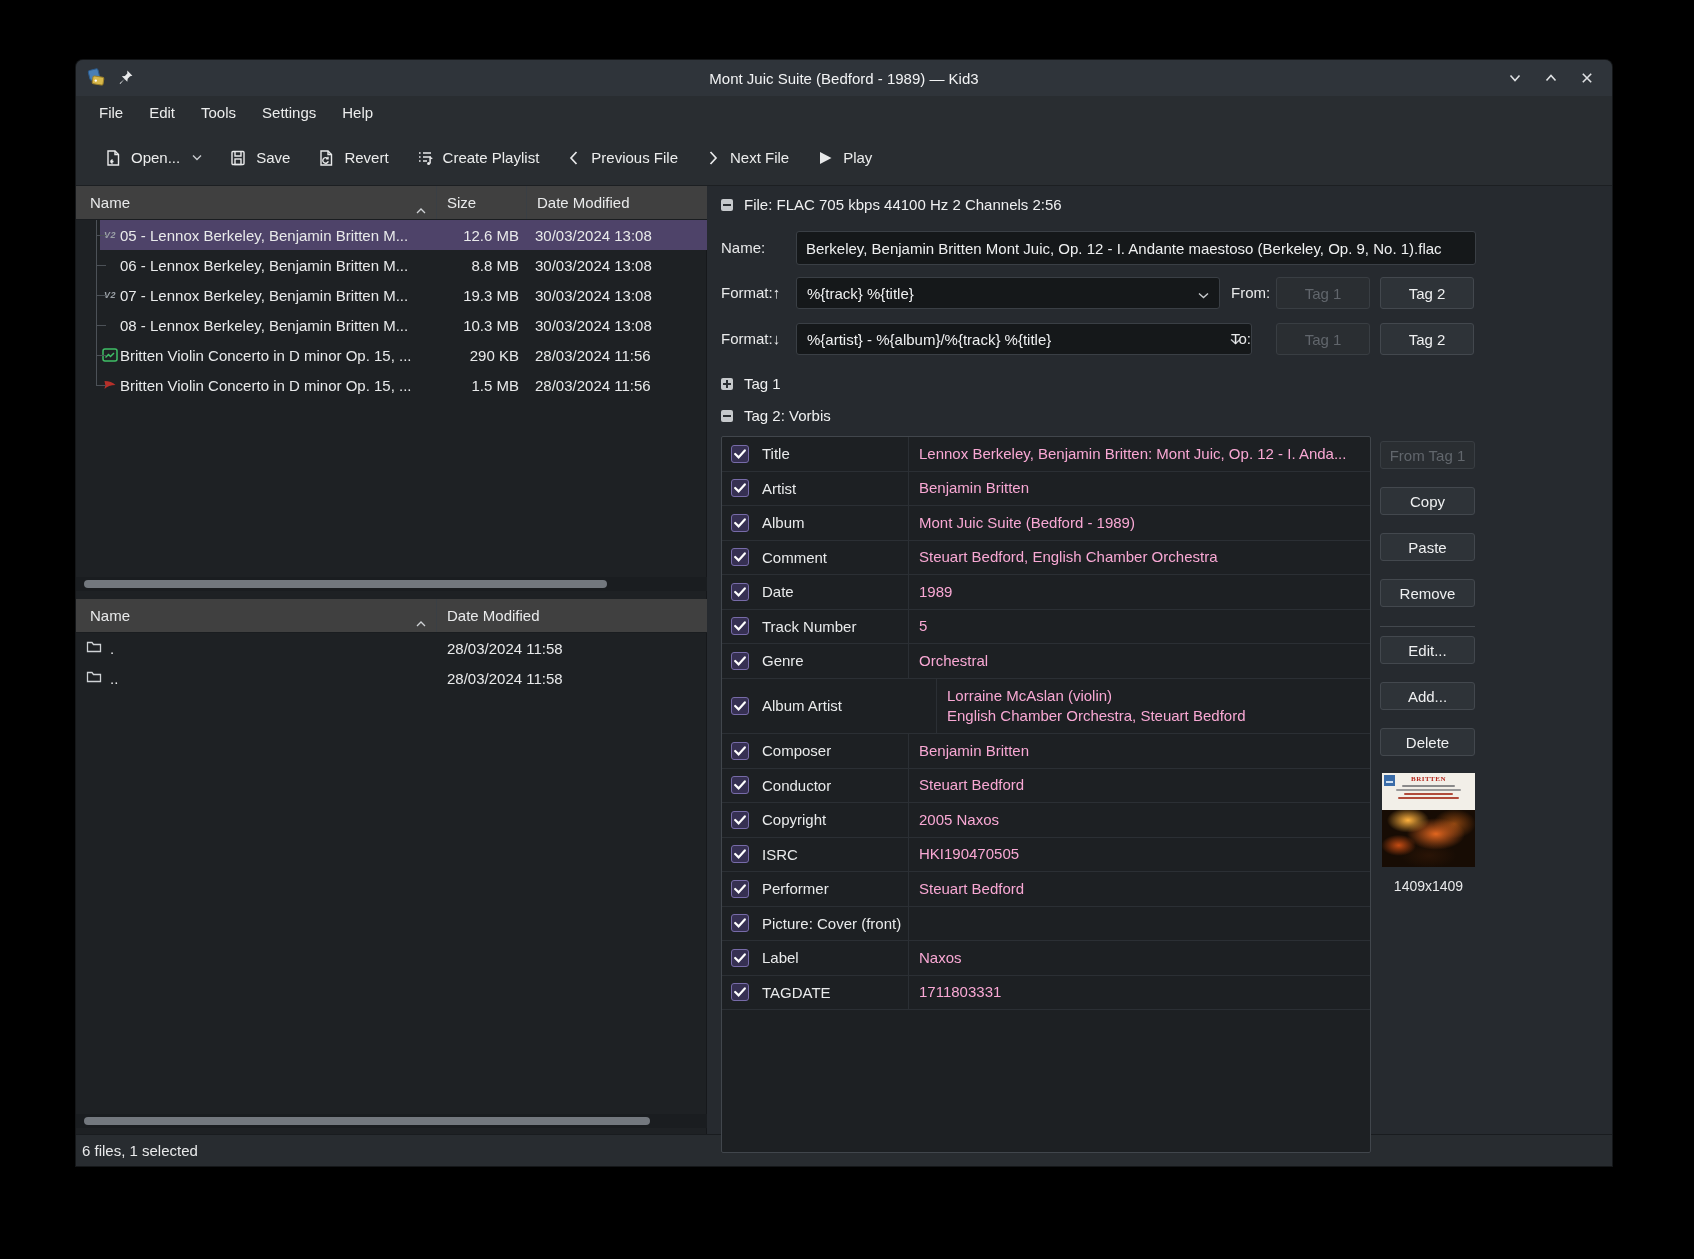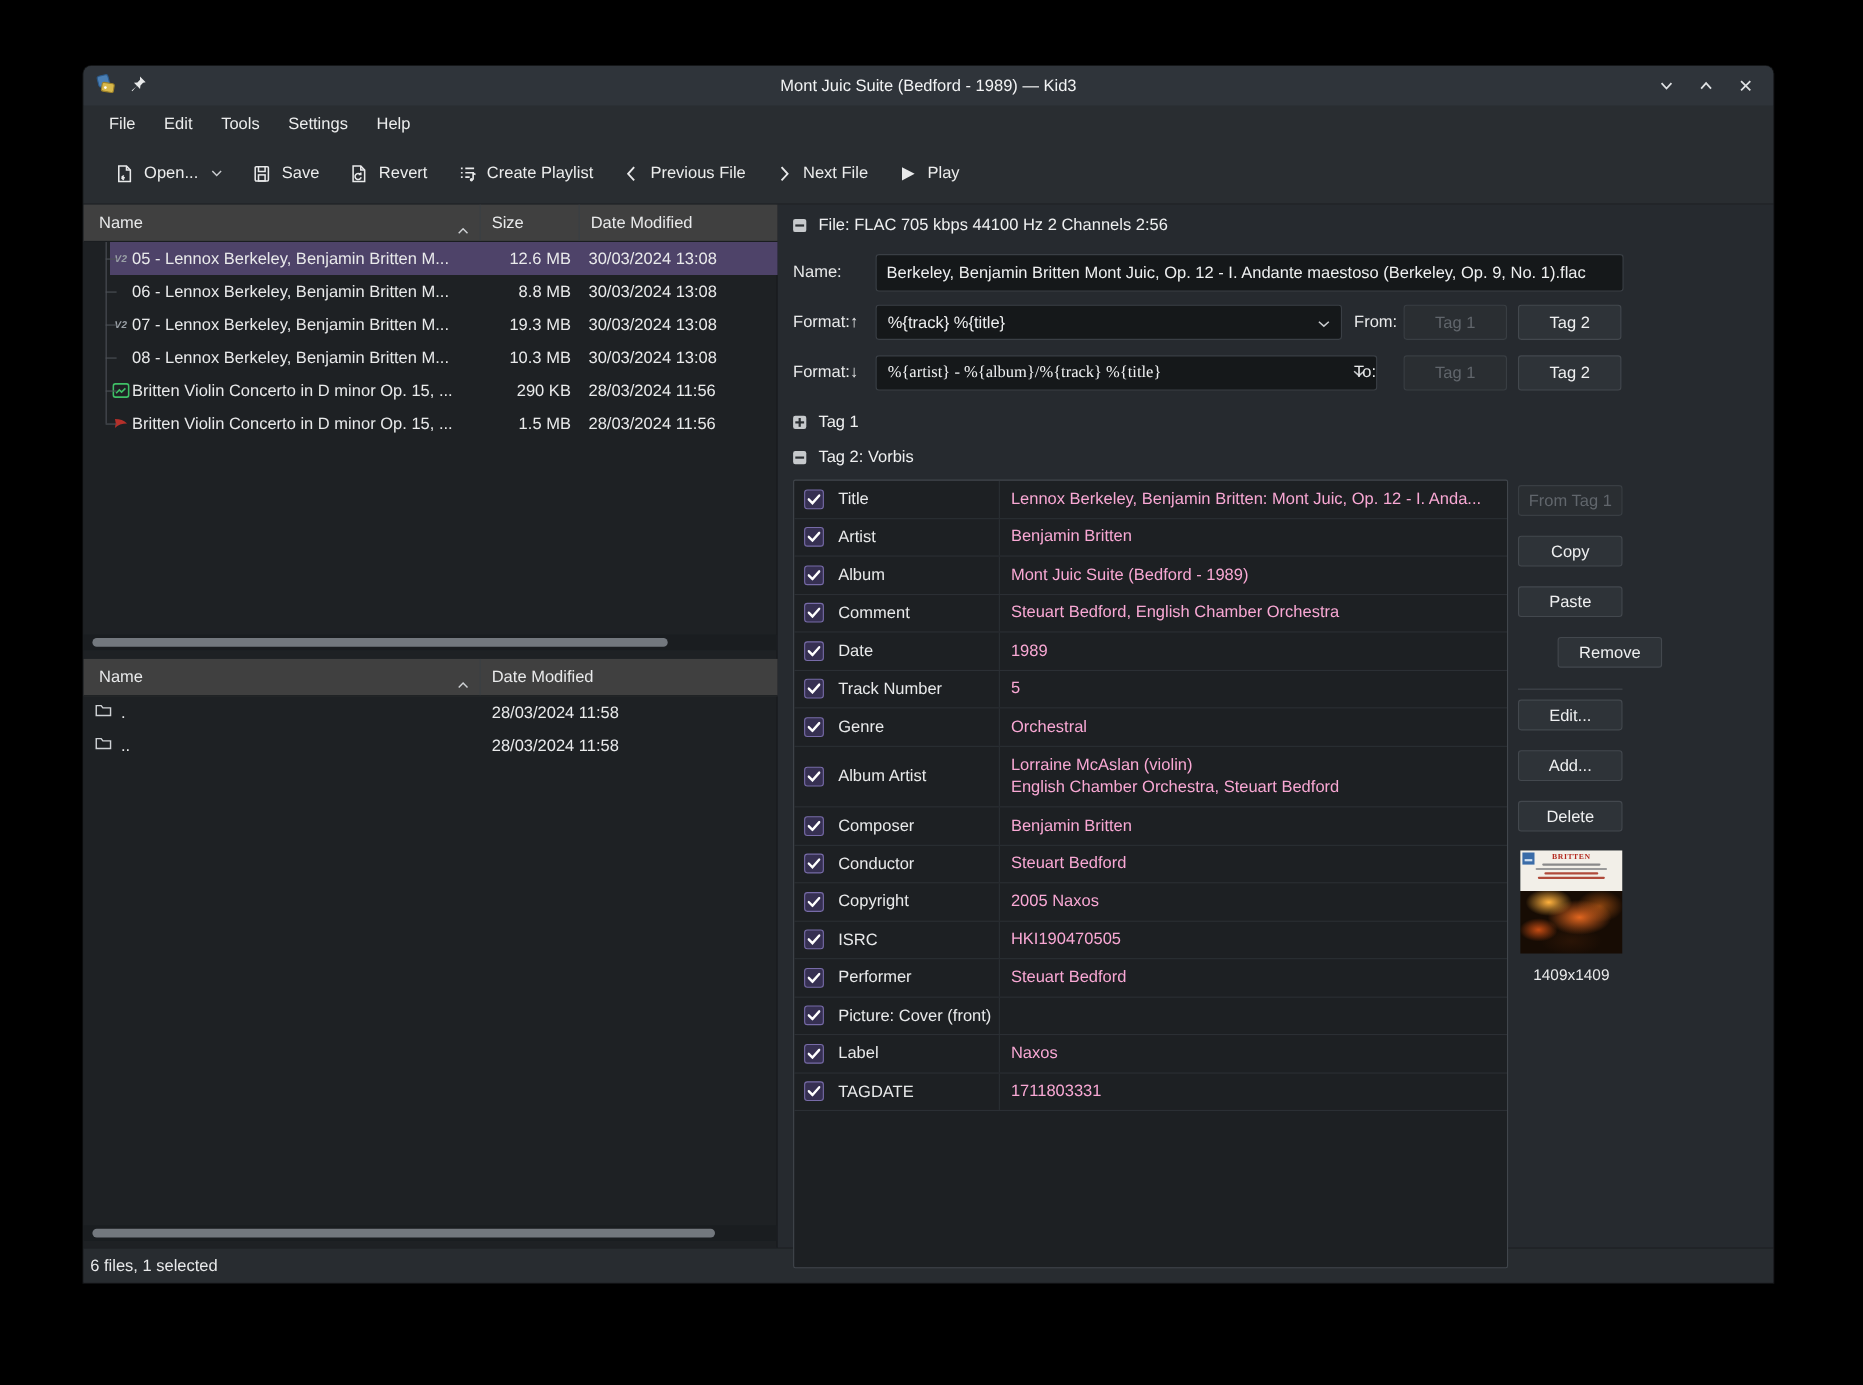--- a/index.html
+++ b/index.html
@@ -92,21 +92,21 @@
   .combo .cbx-val { flex:1; white-space:nowrap; overflow:hidden; }
   .btn { position:absolute; background:#2e3338; border:1px solid #43484e; border-radius:3px;
          color:#eff0f1; font-size:15px; display:flex; align-items:center; justify-content:center; }
   .btn.disabled { color:#61666c; background:#2a2e32; border-color:#393e43; }
 
   
   .tag-table { position:absolute; left:14px; top:250px; width:650px; height:717px;
                background:#1d2023; border:1px solid #41464c; border-radius:2px; overflow:hidden;
                display:flex; flex-direction:column; }
   .trow { display:flex; flex:none; height:34.5px; border-bottom:1px solid #2b2f34; align-items:stretch; }
-  .trow.tall { height:55.5px; }
+  .trow.tall { height:55.5px;gap:28px; }
   .tcell-field { width:186px; flex:none; display:flex; align-items:center; gap:13px; padding-left:9px;
                  font-size:15px; color:#e9eaeb; }
   .tcell-value { flex:1; border-left:1px solid #2b2f34; display:flex; align-items:center;
                  padding:2px 6px 2px 10px; font-size:15px; color:#f9a8d4; white-space:pre-line; line-height:1.35; }
   .cb { width:18px; height:18px; flex:none; border-radius:3px; background:var(--checkbox-fill,#363052);
         border:1px solid var(--checkbox-border,#776ba8); display:flex; align-items:center; justify-content:center; }
 
   
   .sbtn { left:673px; width:95px; height:28px; }
   .side-sep { position:absolute; left:673px; top:440px; width:95px; border-top:1px solid #43484e; }
@@ -411,21 +411,21 @@
             <svg width="11" height="7" viewBox="0 0 11 7">
                 <path d="M1 1.5 L5.5 5.5 10 1.5" fill="none" stroke="#c8cbce" stroke-width="1.4"></path>
               </svg>
           </span>
         </div>
         <div class="rp-abs flabel" style="left:524px; top:98px;">From:</div>
         <div class="btn disabled" style="left:569px; top:91px; width:94px; height:32px;">Tag 1</div>
         <div class="btn" style="left:673px; top:91px; width:94px; height:32px;">Tag 2</div>
 
         <div class="rp-abs flabel" style="left:14px; top:144px;">Format:↓</div>
-        <div class="combo" style="left:89px; top:137px; width:456px; height:32px;font-family:Liberation Serif, serif;">
+        <div class="combo" style="left:89px; top:137px; width:456px; height:32px;">
           <span class="cbx-val">%{artist} - %{album}/%{track} %{title}</span>
           <span>
             <svg width="11" height="7" viewBox="0 0 11 7">
                 <path d="M1 1.5 L5.5 5.5 10 1.5" fill="none" stroke="#c8cbce" stroke-width="1.4"></path>
               </svg>
           </span>
         </div>
         <div class="rp-abs flabel" style="left:524px; top:144px;">To:</div>
         <div class="btn disabled" style="left:569px; top:137px; width:94px; height:32px;">Tag 1</div>
         <div class="btn" style="left:673px; top:137px; width:94px; height:32px;">Tag 2</div>
@@ -616,21 +616,21 @@
                 <span>TAGDATE</span>
               </div>
               <div class="tcell-value">1711803331</div>
             </div>
           </div>
 
         <div id="side-buttons">
             <div class="btn sbtn disabled" style="top: 255px;">From Tag 1</div>
             <div class="btn sbtn" style="top: 301px;">Copy</div>
             <div class="btn sbtn" style="top: 347px;">Paste</div>
-            <div class="btn sbtn" style="top: 393px; margin-left: 36px;">Remove</div>
+            <div class="btn sbtn" style="top: 393px;">Remove</div>
             <div class="btn sbtn" style="top: 450px;">Edit...</div>
             <div class="btn sbtn" style="top: 496px;">Add...</div>
             <div class="btn sbtn" style="top: 542px;">Delete</div>
           </div>
         <div class="side-sep"></div>
 
         <div class="cover">
           <div class="cover-top">
             <span class="cover-logo"></span>
             <div class="cover-title">BRITTEN</div>

